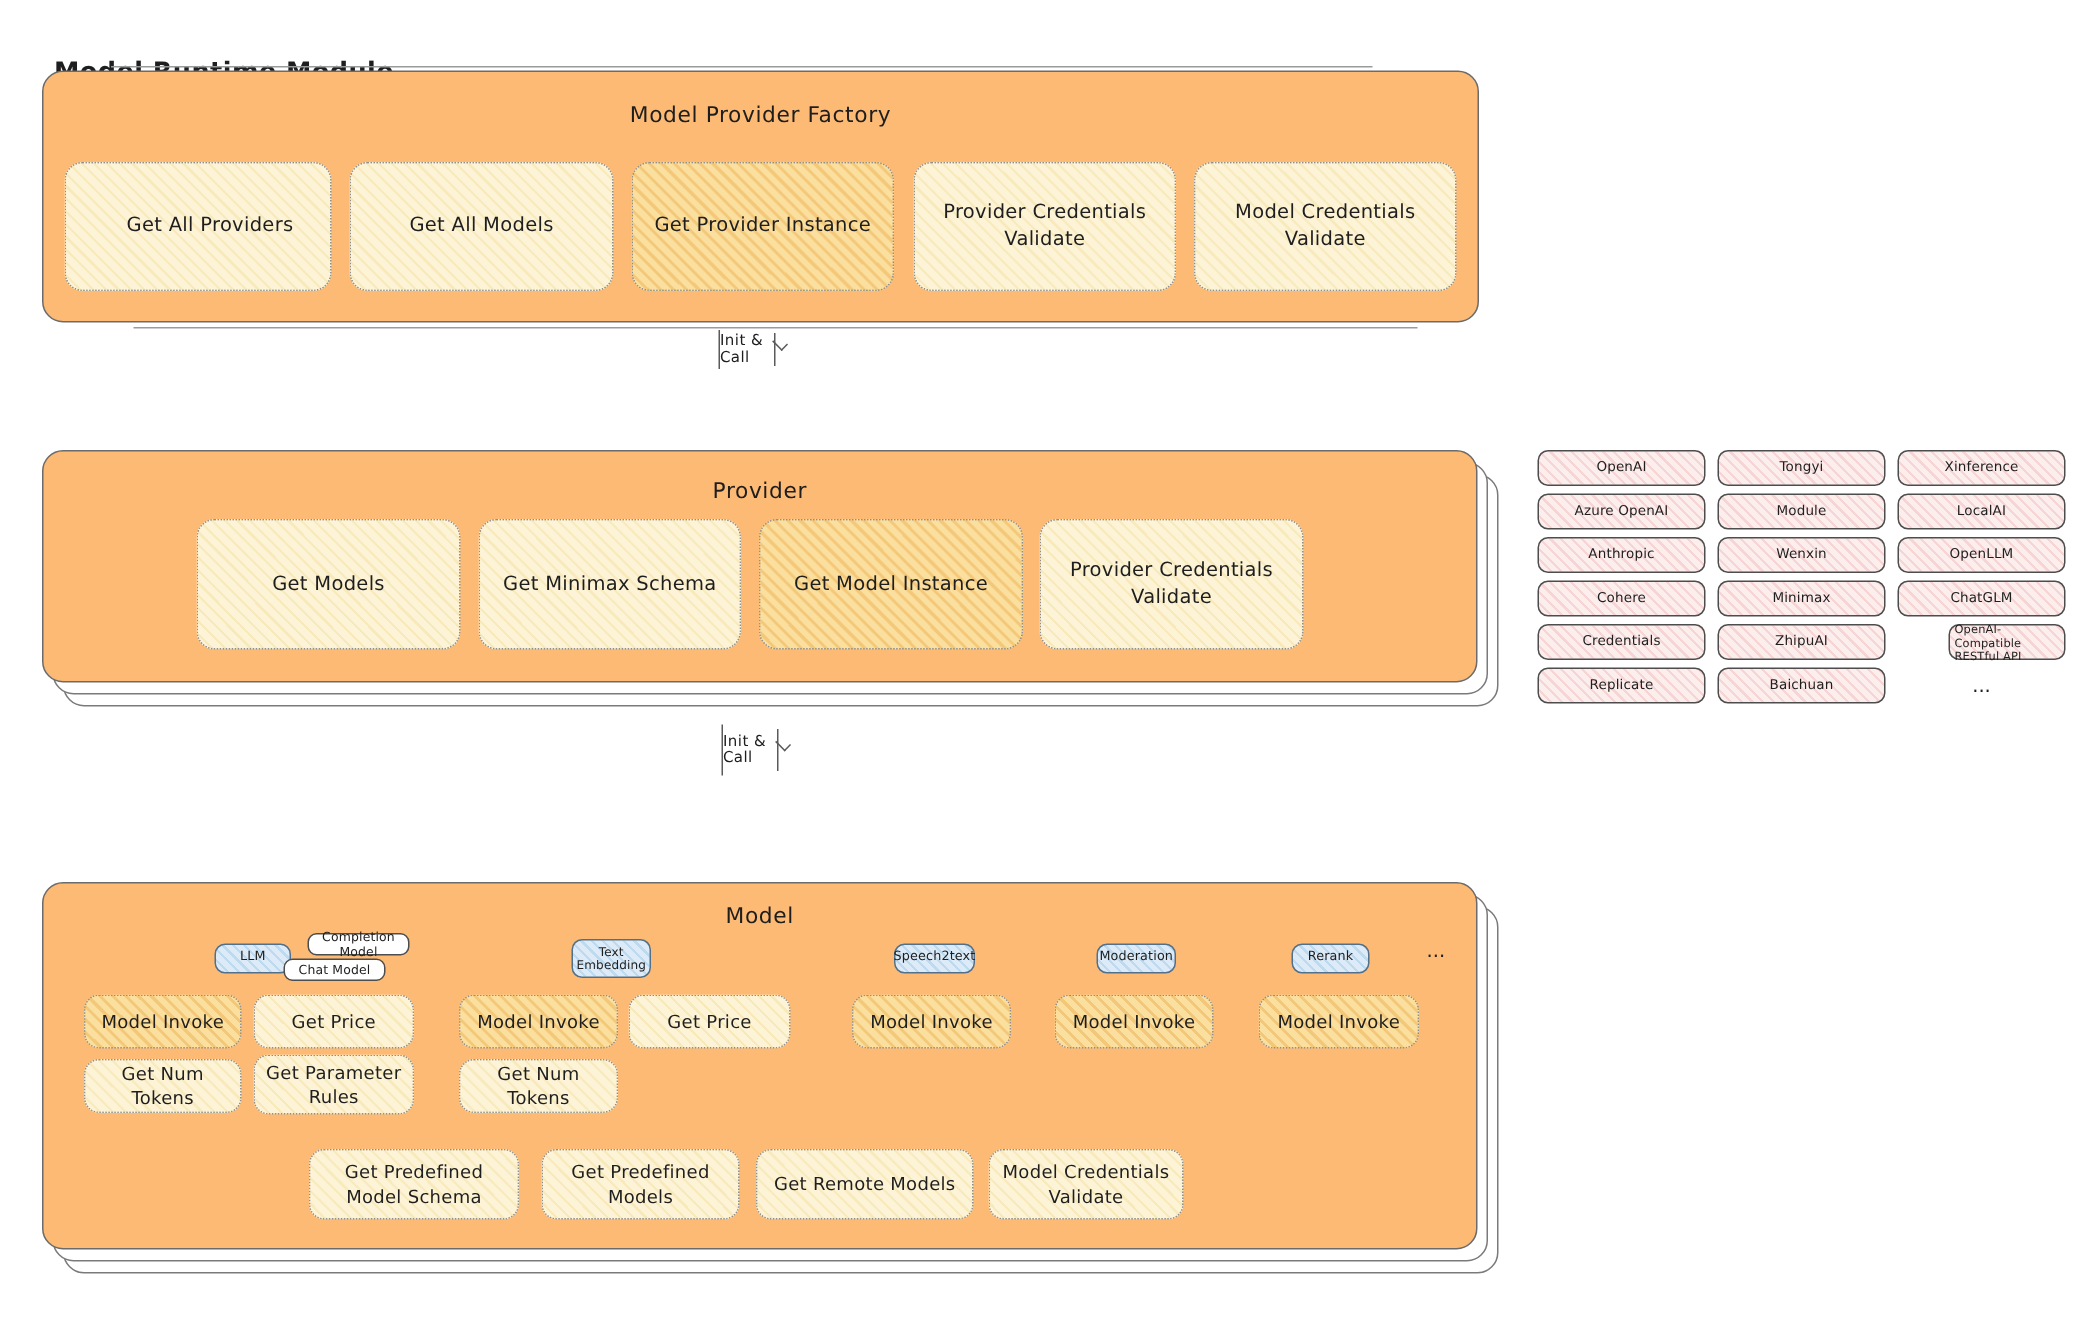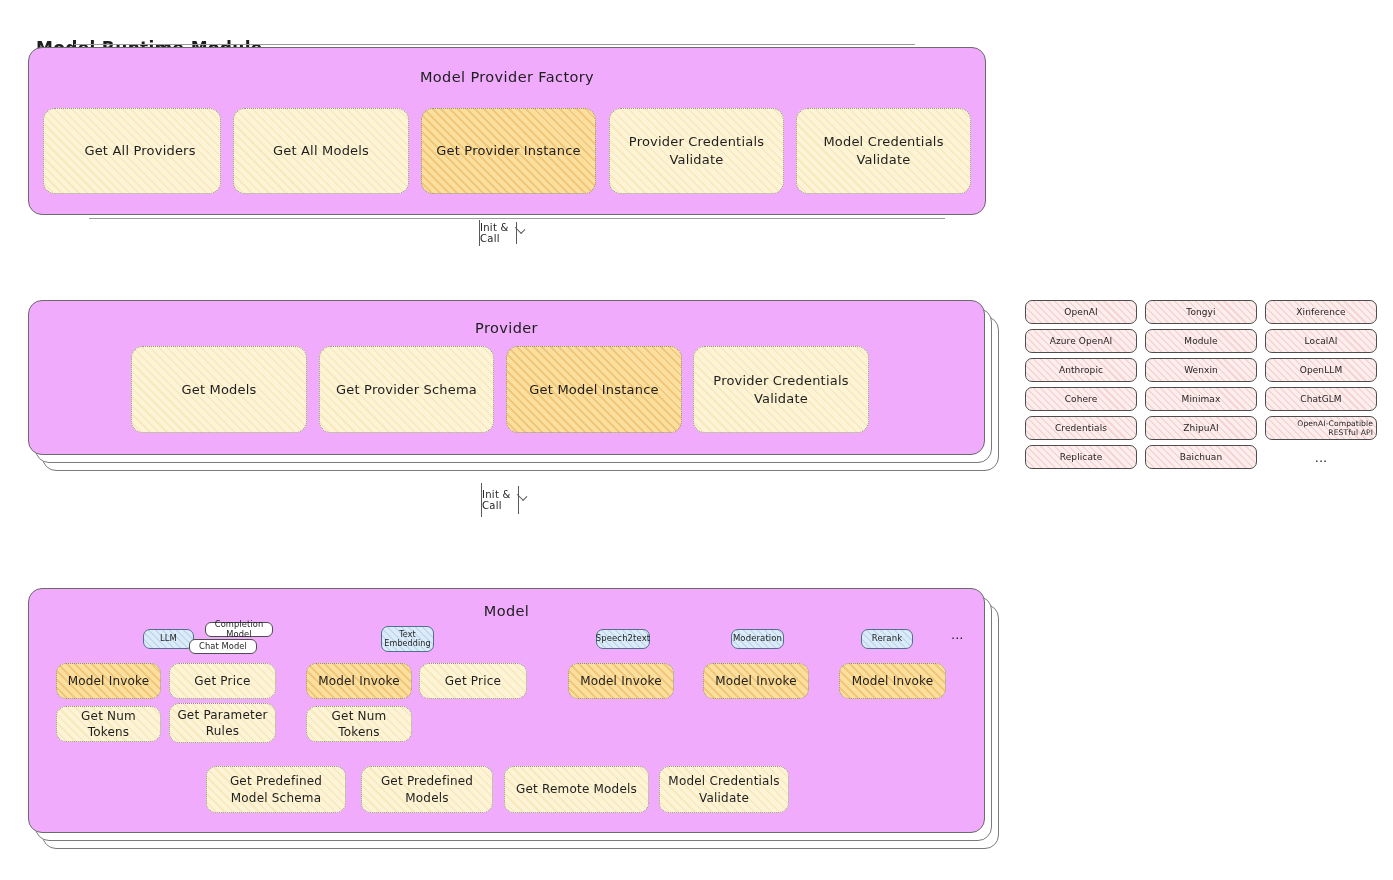--- a/index.html
+++ b/index.html
@@ -8,21 +8,21 @@
     position:relative; width:1393px; height:880px; overflow:hidden;
     background:#ffffff; color:#1e1e1e;
     font-family:"DejaVu Sans", sans-serif;
   }
   .title {
     position:absolute; left:36px; top:10px;
     font-size:17px; font-weight:bold; letter-spacing:.3px;margin-top:28px;
   }
   
   .bigbox {
-    position:absolute; background:#f0abfc;
+    position:absolute; background:#fdba74;
     border:1.4px solid #6b6b6b; border-radius:14px;
   }
   .stack-layer {
     position:absolute; background:#ffffff;
     border:1.3px solid #7a7a7a; border-radius:14px;
   }
   .boxtitle {
     position:absolute; left:0; right:0; text-align:center;
     font-size:14.5px; letter-spacing:.4px;
   }
@@ -45,23 +45,23 @@
   
   .pgrid {
     position:absolute; left:1025px; top:300px; width:352px;
     display:grid; grid-template-columns:repeat(3,112px); gap:5px 8px;
   }
   .chip {
     height:24px; display:flex; align-items:center; justify-content:center;
     border:1.3px solid #4d4d4d; border-radius:7px; font-size:9px; letter-spacing:.1px;
     background:#fdeeee;
     background-image:repeating-linear-gradient(45deg, rgba(243,192,192,.55) 0 1.5px, transparent 1.5px 5px);
-    text-align:right; padding:0 3px;
+    text-align:left; padding:0 3px;
   }
-  .chip.tiny { font-size:7.6px; }
+  .chip.tiny { font-size:7.6px;margin-left:34px; }
   .pgrid .more { display:flex; align-items:center; justify-content:center; font-size:13px; }
   
   .tag {
     position:absolute; display:flex; align-items:center; justify-content:center;
     text-align:center; border:1.2px solid #52708a; border-radius:7px;
     font-size:8.5px; line-height:1.15; letter-spacing:.1px;
     background:#dcebf7;
     background-image:repeating-linear-gradient(45deg, rgba(166,204,232,.55) 0 1.5px, transparent 1.5px 5px);
   }
   .tag.white { background:#ffffff; background-image:none; border-color:#4d4d4d; border-radius:6px; font-size:8.3px; }
@@ -101,21 +101,21 @@
     <div class="alabel">Init &amp; Call</div>
     <div class="seg" style="height:22px;"></div>
     <div class="head"></div>
   </div>
 
   <div class="stack-layer" style="left:42px; top:316px; width:957px; height:155px;"></div>
   <div class="stack-layer" style="left:35px; top:308px; width:957px; height:155px;"></div>
   <div class="bigbox" style="left:28px; top:300px; width:957px; height:155px;">
     <div class="boxtitle" style="top:19px;">Provider</div>
     <div class="btn yellow" style="left:102px; top:45px; width:176px; height:87px;">Get Models</div>
-    <div class="btn yellow" style="left:290px; top:45px; width:175px; height:87px;">Get Provider Schema</div>
+    <div class="btn yellow" style="left:290px; top:45px; width:175px; height:87px;">Get Minimax Schema</div>
     <div class="btn orange" style="left:477px; top:45px; width:176px; height:87px;">Get Model Instance</div>
     <div class="btn yellow" style="left:664px; top:45px; width:176px; height:87px;">Provider Credentials Validate</div>
   </div>
 
   <div class="pgrid">
     <div class="chip">OpenAI</div>
     <div class="chip">Tongyi</div>
     <div class="chip">Xinference</div>
     <div class="chip">Azure OpenAI</div>
     <div class="chip">Module</div>

